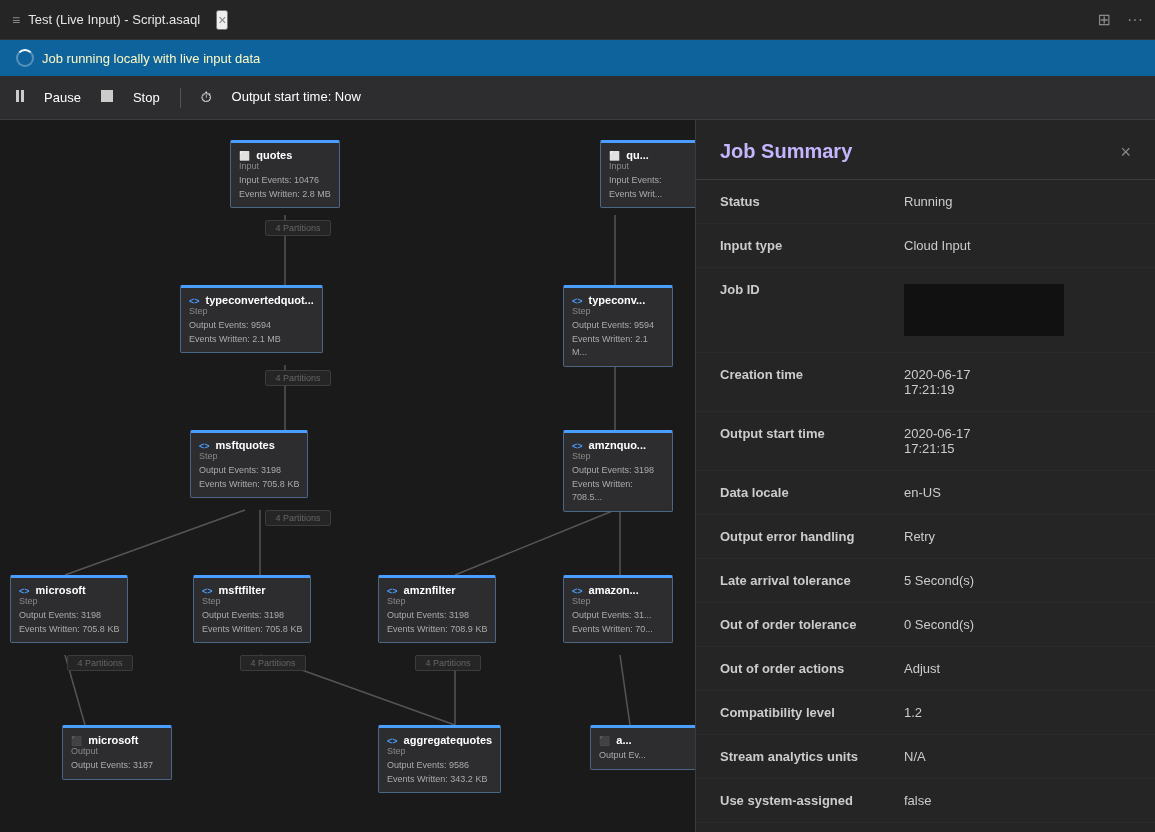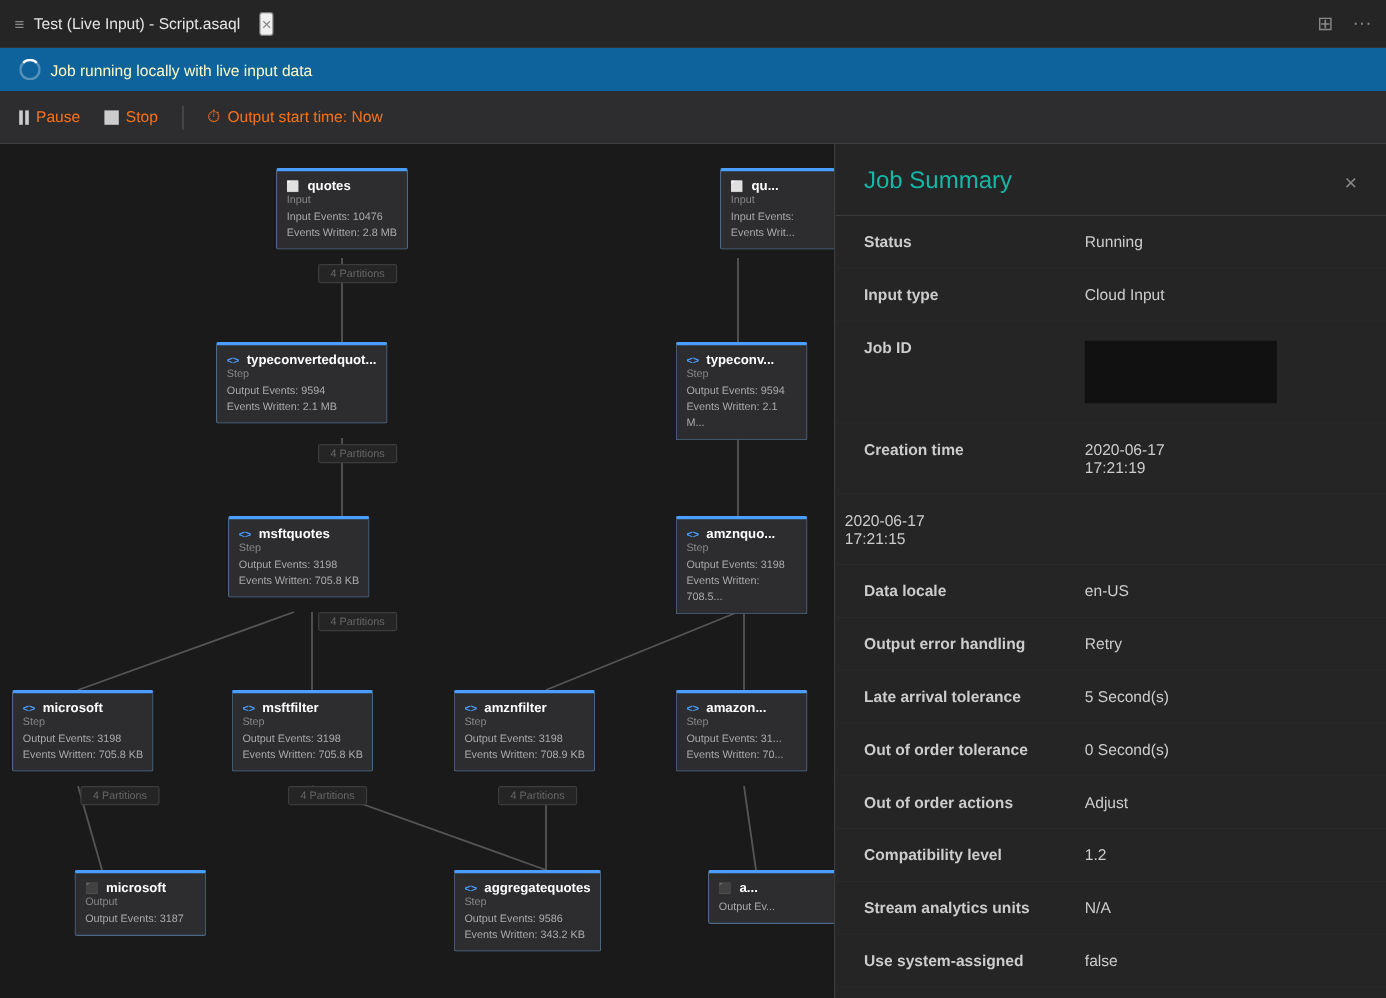--- a/index.html
+++ b/index.html
@@ -84,25 +84,24 @@
       background: #2d2d30;
       height: 44px;
       display: flex;
       align-items: center;
       padding: 0 16px;
       gap: 20px;
       border-bottom: 1px solid #3c3c3c;
     }
     .toolbar-btn {
       display: flex;
-      align-items: center;
-      gap: 6px;
+      gap: 20px;
       background: none;
       border: none;
-      color: #f97316;
+      color: #ffffff;
       font-size: 13px;
       cursor: pointer;
     }
     .toolbar-icon-pause {
       display: flex;
       gap: 2px;
     }
     .toolbar-icon-pause span {
       display: block;
       width: 3px;
@@ -200,22 +199,22 @@
     }
     .job-summary-header {
       display: flex;
       justify-content: space-between;
       align-items: center;
       padding: 20px 24px 16px;
       border-bottom: 1px solid #3c3c3c;
     }
     .job-summary-title {
       font-size: 20px;
-      font-weight: 400;
-      color: #14b8a6;
+      font-weight: 700;
+      color: #c4b5fd;
     }
     .close-btn {
       background: none;
       border: none;
       color: #888;
       font-size: 18px;
       cursor: pointer;
       line-height: 1;
     }
     .summary-row {
@@ -460,20 +459,21 @@
           <div class="summary-value">
             <span style="display: block; background: rgb(17, 17, 17); width: 160px; height: 52px; margin: 2px 0px;"></span>
           </div>
         </div>
         <div class="summary-row">
           <div class="summary-label">Creation time</div>
           <div class="summary-value" style="white-space: pre-line;">2020-06-17
 17:21:19</div>
         </div>
         <div class="summary-row">
+          <div class="summary-label">Output start time</div>
           <div class="summary-value" style="white-space: pre-line;">2020-06-17
 17:21:15</div>
         </div>
         <div class="summary-row">
           <div class="summary-label">Data locale</div>
           <div class="summary-value" style="white-space: pre-line;">en-US</div>
         </div>
         <div class="summary-row">
           <div class="summary-label">Output error handling</div>
           <div class="summary-value" style="white-space: pre-line;">Retry</div>

